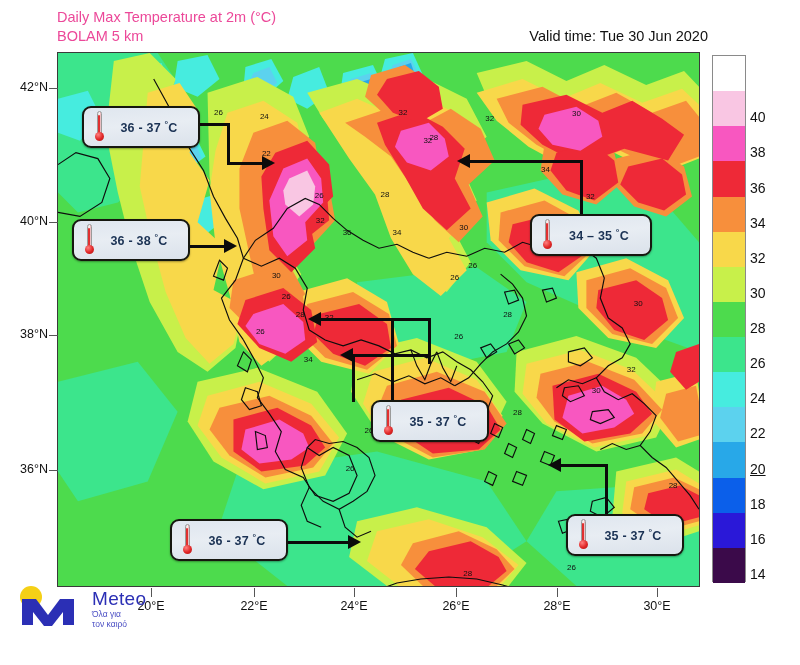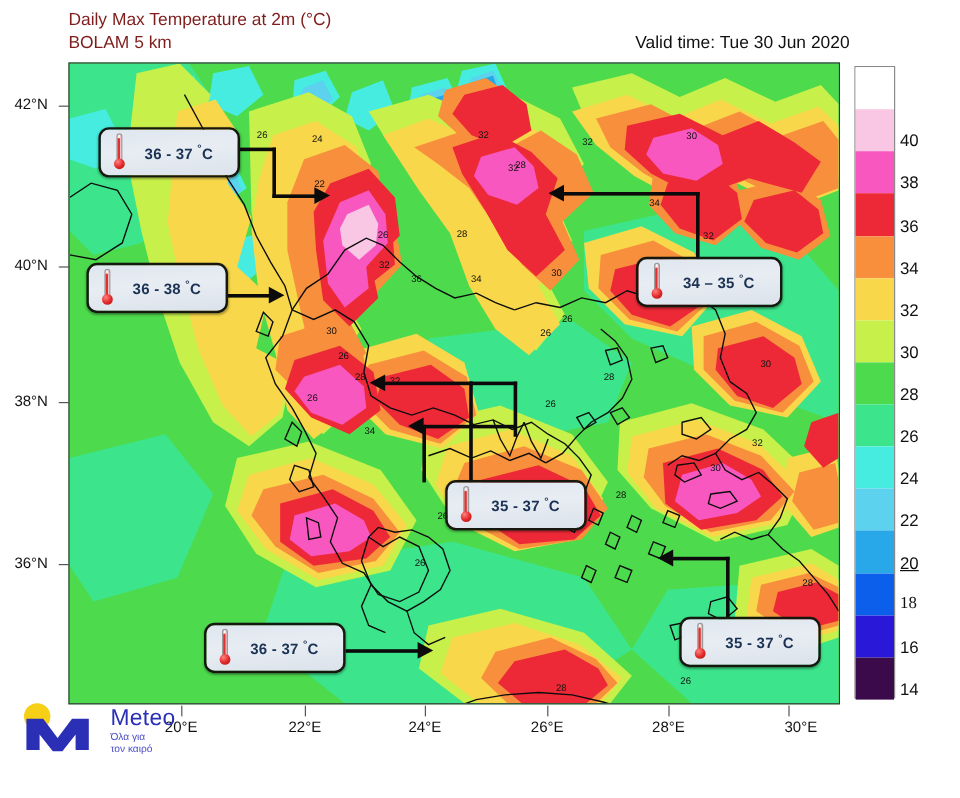--- a/index.html
+++ b/index.html
@@ -7,38 +7,38 @@
     width: 800px; height: 665px;
     background: #ffffff;
     font-family: "Liberation Sans", sans-serif;
     overflow: hidden;
     position: relative;
   }
   #root { position: absolute; inset: 0; }
 
   
   .title-block { position: absolute; left: 57px; top: 8px; }
-  .title-line { font-size: 14.5px; color: #7f1d1d; line-height: 19px; white-space: pre; }
+  .title-line { font-size: 14.5px; color: #ec4899; line-height: 19px; white-space: pre; }
   .valid-time {
     position: absolute; right: 92px; top: 28px;
     font-size: 14.5px; color: #111; white-space: pre;
   }
 
   
   .plot {
     position: absolute;
     left: 57px; top: 52px; width: 643px; height: 535px;
     border: 1px solid #3a3a3a;
     overflow: hidden;
     background: #4ddb6b;
   }
   .plot svg { display: block; width: 100%; height: 100%; }
 
   
-  .ytick { position: absolute; font-size: 12.5px; color: #111; text-align: center; width: 44px; }
+  .ytick { position: absolute; font-size: 12.5px; color: #111; text-align: right; width: 44px; }
   .ytickline { position: absolute; width: 9px; height: 1px; background: #555; }
   .xtick { position: absolute; font-size: 12.5px; color: #111; text-align: center; width: 48px; }
   .xtickline { position: absolute; height: 9px; width: 1px; background: #555; }
 
   
   .cbar { position: absolute; left: 712px; top: 55px; width: 34px; height: 527px; border: 1px solid #8a8a8a; }
   .cbar-cell { width: 100%; }
   .cbar-label { position: absolute; left: 750px; font-size: 14px; color: #111; }
 
   
@@ -356,21 +356,21 @@
       <div class="xtick" style="left: 127px; top: 599px;">20°E</div>
       <div class="xtickline" style="left: 151px; top: 588px;"></div>
       <div class="xtick" style="left: 230px; top: 599px;">22°E</div>
       <div class="xtickline" style="left: 254px; top: 588px;"></div>
       <div class="xtick" style="left: 330px; top: 599px;">24°E</div>
       <div class="xtickline" style="left: 354px; top: 588px;"></div>
       <div class="xtick" style="left: 432px; top: 599px;">26°E</div>
       <div class="xtickline" style="left: 456px; top: 588px;"></div>
       <div class="xtick" style="left: 533px; top: 599px;">28°E</div>
       <div class="xtickline" style="left: 557px; top: 588px;"></div>
-      <div class="xtick" style="left: 633px; top: 599px; text-align: right;">30°E</div>
+      <div class="xtick" style="left: 633px; top: 599px;">30°E</div>
       <div class="xtickline" style="left: 657px; top: 588px;"></div>
     </div>
 
   <div class="cbar" id="colorbar">
       <div class="cbar-cell" style="height: 35.1333px; background: rgb(255, 255, 255);"></div>
       <div class="cbar-cell" style="height: 35.1333px; background: rgb(249, 198, 227);"></div>
       <div class="cbar-cell" style="height: 35.1333px; background: rgb(248, 87, 192);"></div>
       <div class="cbar-cell" style="height: 35.1333px; background: rgb(238, 41, 55);"></div>
       <div class="cbar-cell" style="height: 35.1333px; background: rgb(247, 143, 60);"></div>
       <div class="cbar-cell" style="height: 35.1333px; background: rgb(248, 216, 74);"></div>
@@ -389,21 +389,21 @@
       <div class="cbar-label" style="top: 144.4px;">38</div>
       <div class="cbar-label" style="top: 179.533px;">36</div>
       <div class="cbar-label" style="top: 214.667px;">34</div>
       <div class="cbar-label" style="top: 249.8px;">32</div>
       <div class="cbar-label" style="top: 284.933px;">30</div>
       <div class="cbar-label" style="top: 320.067px;">28</div>
       <div class="cbar-label" style="top: 355.2px;">26</div>
       <div class="cbar-label" style="top: 390.333px;">24</div>
       <div class="cbar-label" style="top: 425.467px;">22</div>
       <div class="cbar-label" style="top: 460.6px; text-decoration: underline;">20</div>
-      <div class="cbar-label" style="top: 495.733px; font-family: Liberation Serif, serif;">18</div>
+      <div class="cbar-label" style="top: 495.733px;">18</div>
       <div class="cbar-label" style="top: 530.867px;">16</div>
       <div class="cbar-label" style="top: 566px;">14</div>
     </div>
 
   <div>
 
     <div class="leader h" style="left:200px; top:123px; width:30px;"></div>
     <div class="leader v" style="left:227px; top:123px; height:42px;"></div>
     <div class="leader h" style="left:227px; top:162px; width:36px;"></div>
     <div class="arrow right" style="left:262px; top:156px;"></div>

